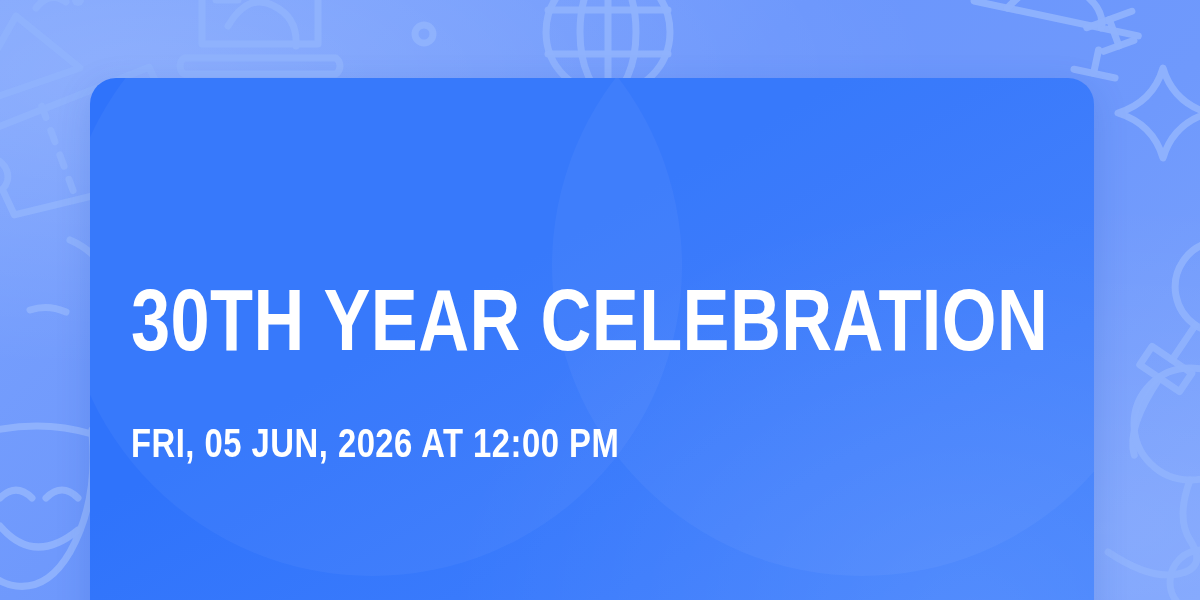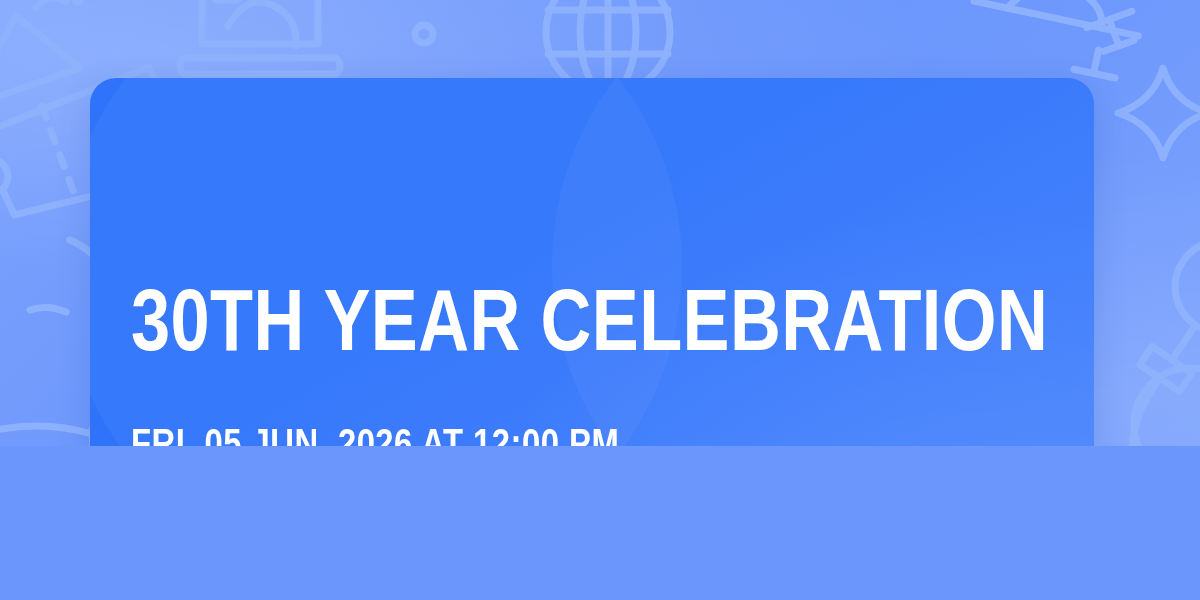--- a/index.html
+++ b/index.html
@@ -15,21 +15,21 @@
     font-family: "Liberation Sans", sans-serif;
     background: #6b96fc;
     position: relative;
   }
 
   
   #banner-stage {
     position: absolute;
     inset: 0;
     width: 1200px;
-    height: 446px;
+    height: 600px;
     overflow: hidden;
     background: linear-gradient(135deg, #7ba2fd 0%, #6b96fc 45%, #6f99fc 70%, #7ca3fd 100%);
   }
 
   
   #bg-sheen {
     position: absolute;
     inset: 0;
     background:
       radial-gradient(120% 90% at 12% 12%, rgba(255,255,255,0.16) 0%, rgba(255,255,255,0) 55%),

